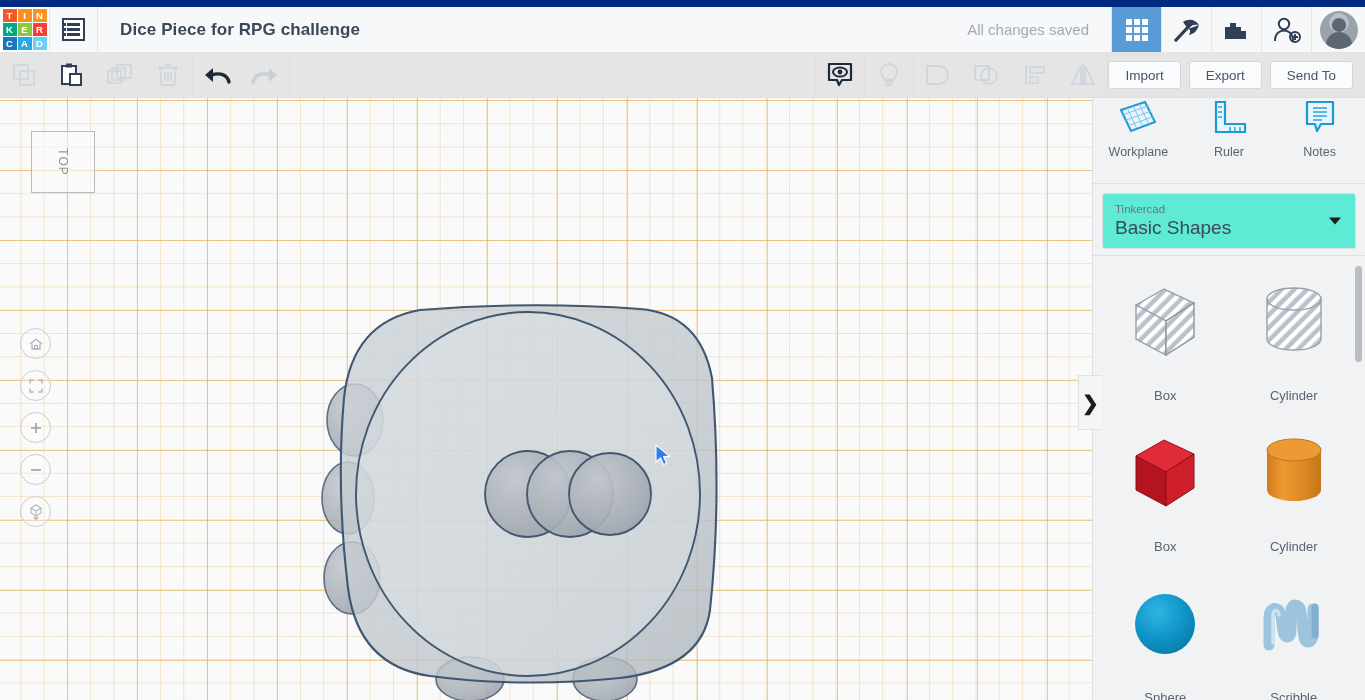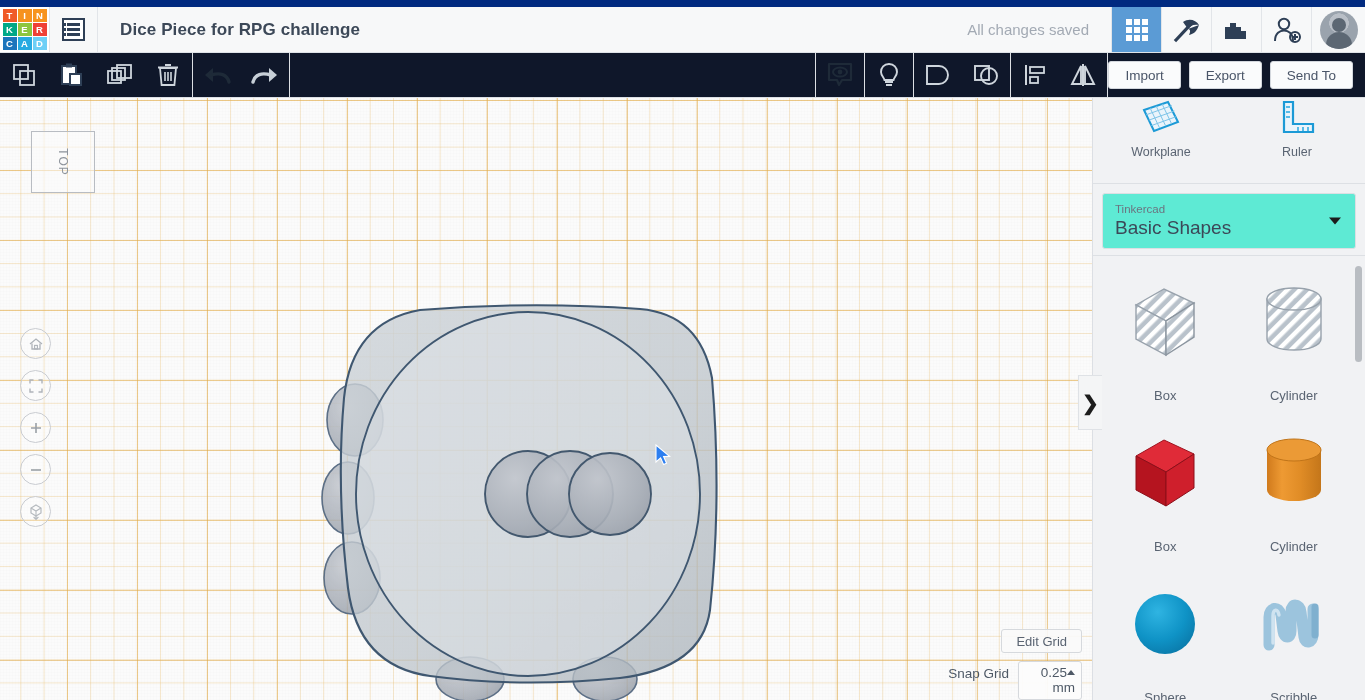--- a/index.html
+++ b/index.html
@@ -84,21 +84,21 @@
     width:14px; height:14px; border-radius:50%; background:#5c6773;
   }
   .avatar::after {
     content:""; position:absolute; left:50%; top:56%; transform:translateX(-50%);
     width:26px; height:24px; border-radius:13px 13px 0 0; background:#5c6773;
   }
 
   
   .toolbar {
     position: absolute; left: 0; top: 53px; width: 1365px; height: 45px;
-    background: #0f172a; border-bottom: 1px solid #dcdfe4;
+    background: #e5e5e5; border-bottom: 1px solid #dcdfe4;
     display: flex; align-items: center;
   }
   .tb-group { display: flex; align-items: center; height: 45px; }
   .tb-sep { width: 1px; height: 45px; background: #dcdfe4; }
   .tb-btn {
     width: 48px; height: 45px; display: flex; align-items: center;
     justify-content: center; cursor: pointer;
   }
   .tb-btn.dis { cursor: default; }
   .tb-spacer { flex: 1 1 auto; }
@@ -458,31 +458,20 @@
       </div>
       <div class="navbtn">
         <svg width="18" height="18" viewBox="0 0 18 18">
           <path d="M9 2 L14 5 V10 L9 13 L4 10 V5 Z" fill="none" stroke="#b5babf" stroke-width="1.2"></path>
           <path d="M4 5 L9 8 L14 5 M9 8 V13" fill="none" stroke="#b5babf" stroke-width="1.1"></path>
           <path d="M9 12 L9 16 M6.6 14 L9 16.4 L11.4 14" fill="none" stroke="#b5babf" stroke-width="1.2"></path>
         </svg>
       </div>
     </div>
 
-    <div class="grid-btm">
-      <div class="edit-grid">Edit Grid</div>
-      <div class="snap-row">
-        <div class="snap-label">Snap Grid</div>
-        <div class="snap-select">
-          <span class="snap-val">0.25</span>
-          <span class="caret-up"></span>
-          <span class="snap-unit">mm</span>
-        </div>
-      </div>
-    </div>
 
     <div class="cursor">
       <svg width="18" height="24" viewBox="0 0 18 24">
         <path d="M1 1 L1 18 L5.6 13.8 L8.6 20.6 L11.6 19.2 L8.6 12.6 L14.6 12.4 Z" fill="#2d7ff0" stroke="#ffffff" stroke-width="1.1"></path>
       </svg>
     </div>
   </div>
 
   <div class="collapse">
     <span>❯</span>
@@ -502,20 +491,27 @@
 
       <div class="tool-item">
         <svg width="42" height="40" viewBox="0 0 42 40">
           <path d="M8 4 H17 V26 H37 V34 H8 Z" fill="#eaf4fb" stroke="#1c9ad6" stroke-width="2.2"></path>
           <path d="M10 9 h4 M10 14 h4 M10 19 h4" stroke="#29a8e0" stroke-width="1.5"></path>
           <path d="M22 29 v4 M27 29 v4 M32 29 v4" stroke="#29a8e0" stroke-width="1.5"></path>
         </svg>
         <div class="tool-label">Ruler</div>
       </div>
 
+      <div class="tool-item">
+        <svg width="42" height="40" viewBox="0 0 42 40">
+          <path d="M8 4 h26 v22 H22 l-4 7 l-2 -7 H8 Z" fill="#eaf4fb" stroke="#1c9ad6" stroke-width="2.2" stroke-linejoin="round"></path>
+          <path d="M14 10 h14 M14 14 h14 M14 18 h14 M14 22 h9" stroke="#29a8e0" stroke-width="1.5"></path>
+        </svg>
+        <div class="tool-label">Notes</div>
+      </div>
     </div>
 
     <div class="dropdown">
       <div class="dd-small">Tinkercad</div>
       <div class="dd-big">Basic Shapes</div>
       <div class="dd-caret"></div>
     </div>
 
     <div class="shapes-area">
       <div class="shapes-grid" id="shapes-grid">

